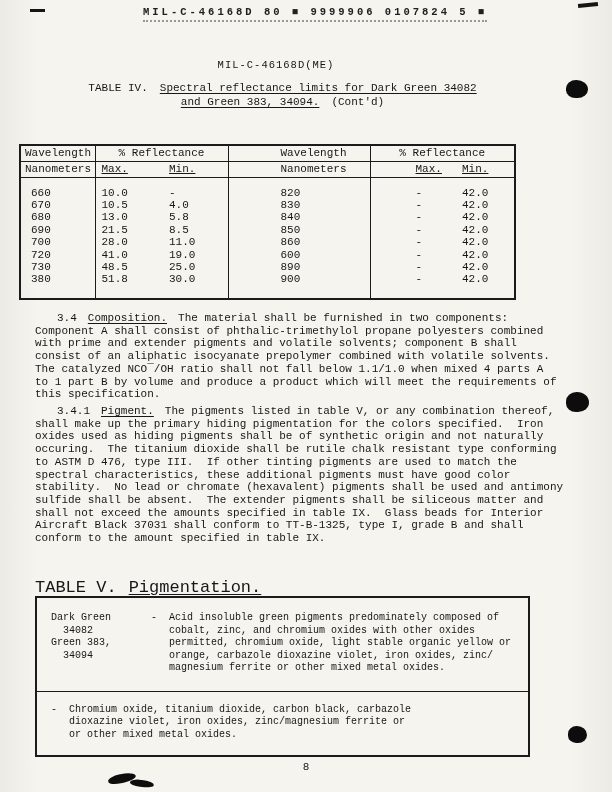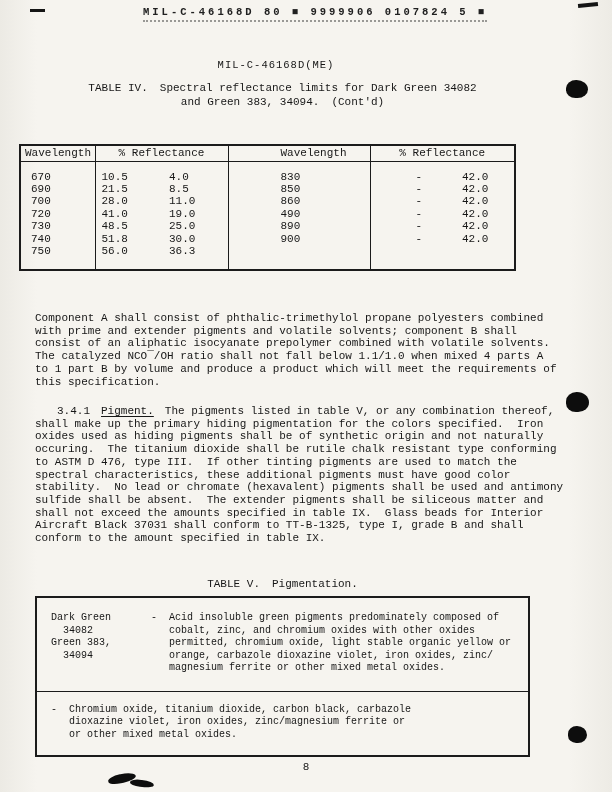--- a/index.html
+++ b/index.html
@@ -3,21 +3,21 @@
 <meta charset="utf-8">
 <style>
   * { margin:0; padding:0; box-sizing:border-box; }
   html,body { width:612px; height:792px; }
   .page {
     position:relative; width:612px; height:792px; overflow:hidden;
     background: linear-gradient(90deg,#eceae4,#f6f4ef 6%,#f6f4ef 93%,#edebe5);
     font-family:"Liberation Mono","DejaVu Sans Mono",monospace;
     color:#171717;
   }
-  .u { text-underline-offset:2px; }
+  .u { text-decoration:underline; text-underline-offset:2px; }
   .gap { display:inline-block; width:12px; }
 
   
   .ink { position:absolute; background:#0d0d0d; border-radius:48% 55% 50% 45%; }
   .mark { position:absolute; background:#151515; }
 
   
   .header-line {
     position:absolute; left:120px; top:6px; font-size:10.5px; font-weight:bold;
     letter-spacing:3px; white-space:pre; color:#202020;
@@ -55,21 +55,21 @@
   .t4 tbody tr:first-child td { padding-top:9px; }
   .t4 tbody tr:last-child td { padding-bottom:12px; }
 
   
   .para { position:absolute; left:35px; width:548px; font-size:11px; line-height:12.7px; }
   .pnum { margin-left:22px; margin-right:11px; }
   .phead { text-decoration:underline; text-underline-offset:2px; margin-right:11px; }
   .pbody { white-space:pre; }
 
   
-  .t5-title { position:absolute; left:35px; top:578px; width:495px; text-align:center; font-size:11px; }
+  .t5-title { position:absolute; left:35px; top:578px; width:495px; text-align:left; font-size:17px; }
   .t5 { position:absolute; left:35px; top:596px; width:495px; border:2px solid #1b1b1b; font-size:10px; }
   .tv-row { display:flex; padding:14px 6px 16px 14px; }
   .tv-row + .tv-row { border-top:1.5px solid #1b1b1b; padding-top:12px; padding-bottom:14px; }
   .tv-name { width:100px; white-space:pre; line-height:12.5px; }
   .tv-dash { width:18px; line-height:12.5px; }
   .tv-desc { flex:1; white-space:pre; line-height:12.5px; }
 
   .page-num { position:absolute; top:761px; left:0; width:612px; text-align:center; font-size:11px; }
 </style>
 </head>
@@ -98,82 +98,101 @@
         <col style="width:72px">
         <col style="width:73px">
     </colgroup>
     <thead>
       <tr class="h1">
         <th class="bR pl4">Wavelength</th>
         <th class="bR ctr" colspan="2">% Reflectance</th>
         <th class="bR pl52">Wavelength</th>
         <th class="ctr" colspan="2">% Reflectance</th>
       </tr>
+      <tr class="h2">
+        <th class="bR pl4">Nanometers</th>
+        <th class="pl6 hu">Max.</th>
+        <th class="bR pl8 hu">Min.</th>
+        <th class="bR pl52">Nanometers</th>
+        <th class="pl45 hu">Max.</th>
+        <th class="pl20 hu">Min.</th>
+      </tr>
     </thead>
     <tbody>
+        <tr>
+          <td>660</td>
+          <td>10.0</td>
+          <td>-</td>
+          <td>820</td>
+          <td>-</td>
+          <td>42.0</td>
+        </tr>
         <tr>
           <td>670</td>
           <td>10.5</td>
           <td>4.0</td>
           <td>830</td>
           <td>-</td>
           <td>42.0</td>
         </tr>
         <tr>
+          <td>680</td>
+          <td>13.0</td>
+          <td>5.8</td>
+          <td>840</td>
+          <td>-</td>
+          <td>42.0</td>
+        </tr>
+        <tr>
           <td>690</td>
           <td>21.5</td>
           <td>8.5</td>
           <td>850</td>
           <td>-</td>
           <td>42.0</td>
         </tr>
         <tr>
           <td>700</td>
           <td>28.0</td>
           <td>11.0</td>
           <td>860</td>
           <td>-</td>
           <td>42.0</td>
         </tr>
         <tr>
           <td>720</td>
           <td>41.0</td>
           <td>19.0</td>
-          <td>490</td>
+          <td>600</td>
           <td>-</td>
           <td>42.0</td>
         </tr>
         <tr>
           <td>730</td>
           <td>48.5</td>
           <td>25.0</td>
           <td>890</td>
           <td>-</td>
           <td>42.0</td>
         </tr>
         <tr>
-          <td>740</td>
+          <td>380</td>
           <td>51.8</td>
           <td>30.0</td>
           <td>900</td>
           <td>-</td>
           <td>42.0</td>
         </tr>
-        <tr>
-          <td>750</td>
-          <td>56.0</td>
-          <td>36.3</td>
-          <td></td>
-          <td></td>
-          <td></td>
-        </tr>
       </tbody>
   </table>
 
   <div class="para" style="top:312px">
+    <div>
+      <span class="pnum">3.4</span><span class="phead">Composition.</span><span>The material shall be furnished in two components:</span>
+    </div>
     <div class="pbody">Component A shall consist of phthalic-trimethylol propane polyesters combined
 with prime and extender pigments and volatile solvents; component B shall
 consist of an aliphatic isocyanate prepolymer combined with volatile solvents.
 The catalyzed NCO¯/OH ratio shall not fall below 1.1/1.0 when mixed 4 parts A
 to 1 part B by volume and produce a product which will meet the requirements of
 this specification.</div>
   </div>
 
   <div class="para" style="top:405px">
     <div>

